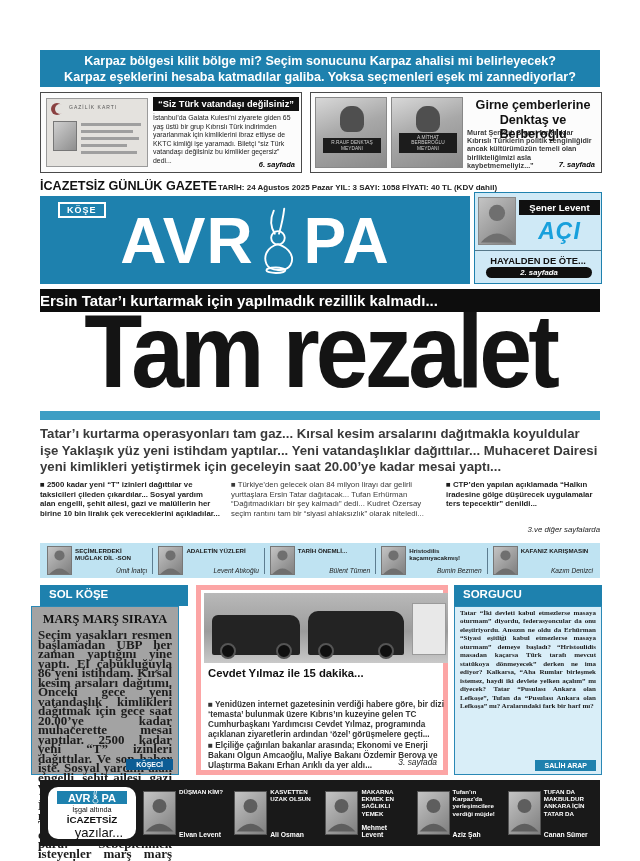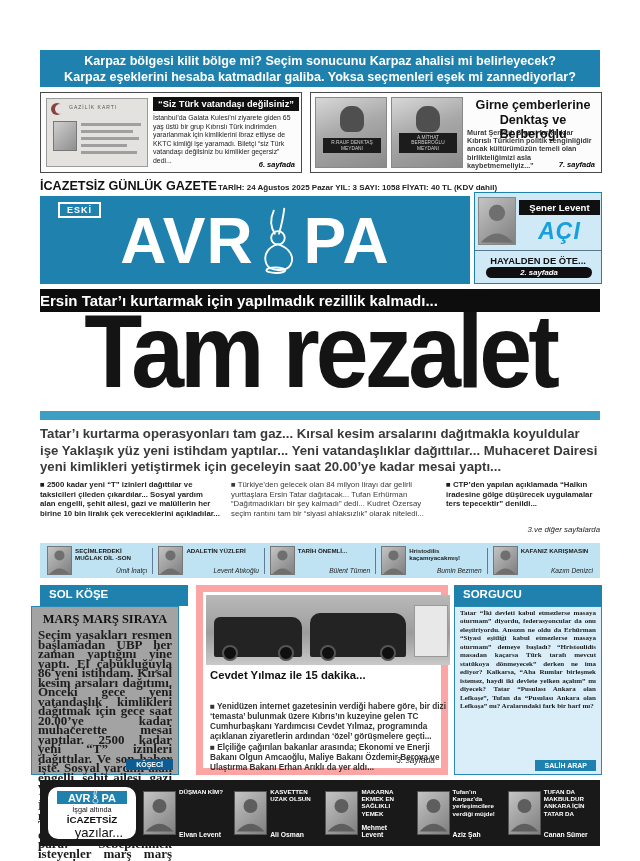--- a/index.html
+++ b/index.html
@@ -98,21 +98,21 @@
     padding:3px 0 0 9px; }
   #solkose-h { left:40px; top:585px; width:148px; }
   #solkose   { left:31px; top:606px; width:148px; height:169px; background:#a3a3a3; border:1px solid #2a88b5; }
   .serif-title { margin-top:5px; text-align:center; font-family:"Liberation Serif", serif;
     font-weight:bold; font-size:12.4px; color:#111; }
   .serif-body { margin:3px 6px 0; font-family:"Liberation Serif", serif; font-weight:bold;
     font-size:13px; line-height:9.5px; text-align:justify; color:#1d1d1d; }
   #sk-sig { position:absolute; right:5px; bottom:4px; background:#0d5d95; color:#fff; font-size:7px;
     font-weight:bold; padding:2px 10px; }
 
-  #center-box { left:196px; top:585px; width:252px; height:190px; border:7px solid #fca5a5; background:#fff; }
+  #center-box { left:196px; top:585px; width:252px; height:190px; border:5px solid #fca5a5; background:#fff; }
   #car-photo { position:absolute; left:3px; top:3px; width:244px; height:70px;
     background:linear-gradient(180deg,#b9b9b9 0%,#9c9c9c 55%,#c9c9c9 100%); overflow:hidden; }
   .car { position:absolute; background:#232323; border-radius:6px 10px 2px 2px; }
   #car1 { left:8px; top:22px; width:88px; height:40px; }
   #car2 { left:104px; top:18px; width:96px; height:44px; border-radius:10px 12px 2px 2px; }
   #van  { left:208px; top:10px; width:34px; height:52px; background:#e8e8e8; border:1px solid #9a9a9a; }
   .wheel { position:absolute; bottom:-4px; width:16px; height:16px; border-radius:50%; background:#0f0f0f; border:2px solid #555; }
   #ct-kicker { position:absolute; left:7px; top:77px; font-size:11.3px; font-weight:bold; color:#111; }
   #ct-head { position:absolute; left:7px; top:90px; width:240px; font-size:15.6px; font-weight:bold;
     letter-spacing:-0.4px; color:#0d0d0d; }
@@ -190,21 +190,21 @@
       <div>Girne çemberlerine</div>
       <div>Denktaş ve Berberoğlu</div>
     </div>
     <div id="tr-ref">7. sayfada</div>
   </div>
 
   <div class="abs" id="tagline">İCAZETSİZ GÜNLÜK GAZETE</div>
   <div class="abs" id="dateline">TARİH: 24 Ağustos 2025 Pazar YIL: 3 SAYI: 1058 FİYATI: 40 TL (KDV dahil)</div>
 
   <div class="abs" id="logo-box">
-    <div id="eski-badge">ESKİ</div>
+    <div id="eski-badge">KÖŞE</div>
     <div id="logo-row">
       <span>AVR</span>
       <svg id="rabbit" viewBox="0 0 44 64" fill="none" stroke="#ffffff" stroke-width="1.8" stroke-linecap="round">
         <path d="M17 3 C13 12 14 19 18 25"></path>
         <path d="M27 1 C26 10 24 18 22 25"></path>
         <circle cx="21" cy="29" r="6.5"></circle>
         <path d="M21 35 C10 38 7 47 10 54 C13 61 29 62 33 55 C37 48 33 39 21 35 Z"></path>
         <ellipse cx="19" cy="60" rx="9" ry="2.6"></ellipse>
       </svg>
       <span>PA</span>

